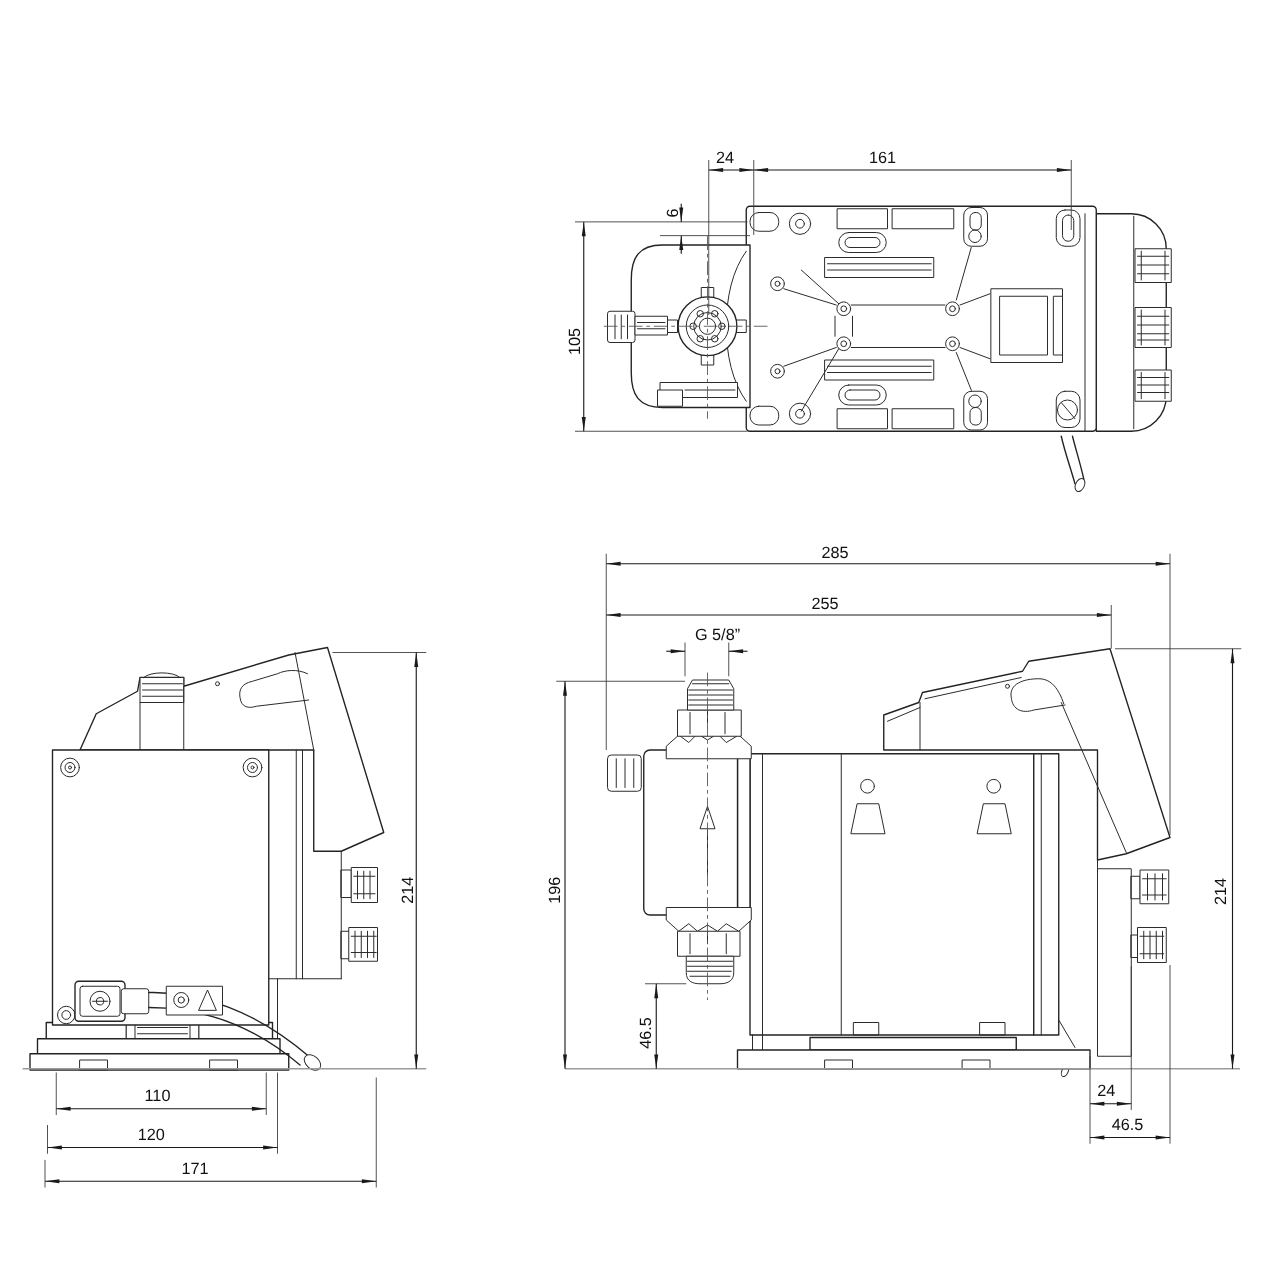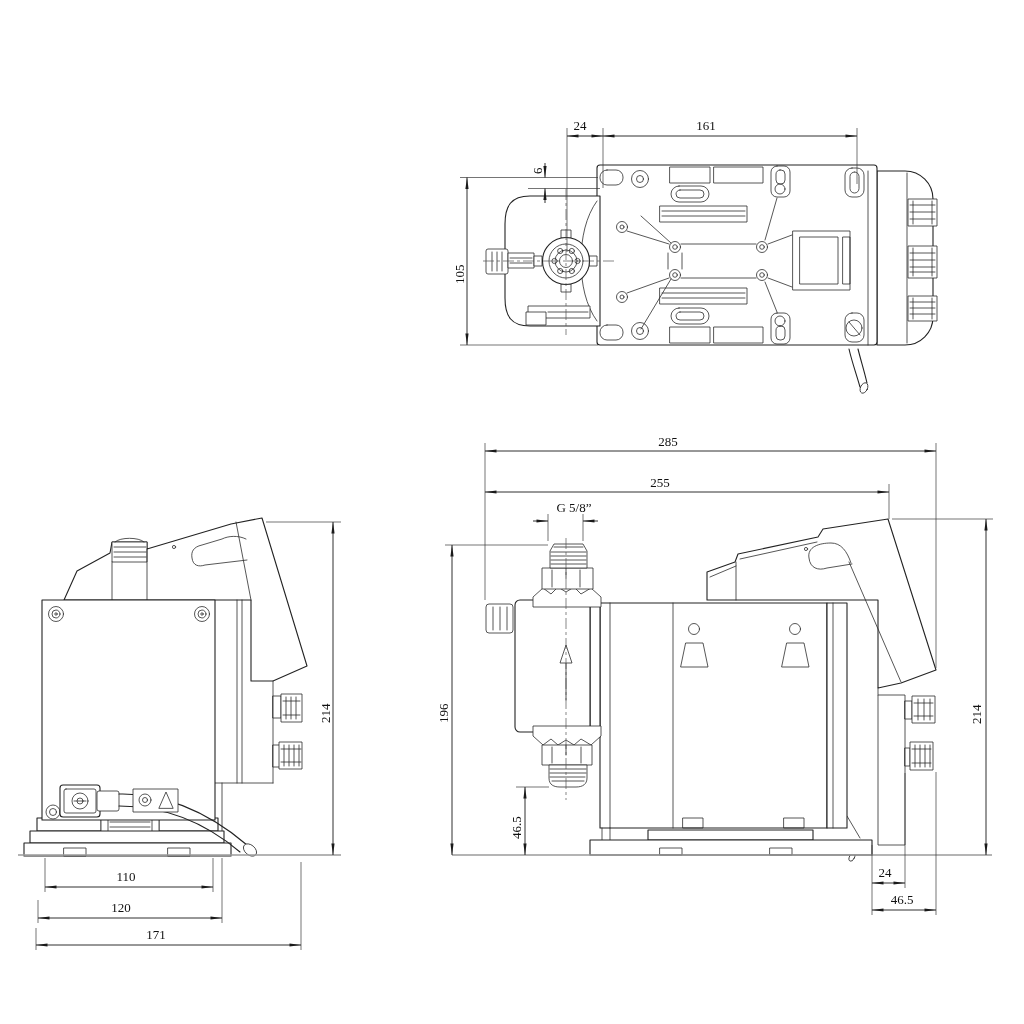--- a/index.html
+++ b/index.html
@@ -1,17 +1,17 @@
 <!DOCTYPE html>
 <html><head>
 <meta charset="utf-8">
 <style>
   html,body{margin:0;padding:0;background:#ffffff;}
   .stage{width:986px;height:1024px;background:#ffffff;position:relative;
-         font-family:Liberation Serif, serif;}
+         font-family:Liberation Sans, sans-serif;}
   svg{display:block;}
   .ol  {fill:none;stroke:#232323;stroke-width:1.1;stroke-linejoin:round;stroke-linecap:round;}
   .olf {fill:#ffffff;stroke:#232323;stroke-width:1.1;stroke-linejoin:round;stroke-linecap:round;}
   .d   {fill:none;stroke:#2c2c2c;stroke-width:0.8;stroke-linejoin:round;stroke-linecap:round;}
   .df  {fill:#ffffff;stroke:#2c2c2c;stroke-width:0.8;stroke-linejoin:round;}
   .dim {fill:none;stroke:#1a1a1a;stroke-width:0.9;}
   .ext {fill:none;stroke:#3a3a3a;stroke-width:0.7;}
   .cl  {fill:none;stroke:#555555;stroke-width:0.7;stroke-dasharray:11 3 3 3;}
   .gnd {fill:none;stroke:#9b9b9b;stroke-width:1.3;}
   text.lab{font-size:13px;fill:#111111;}

